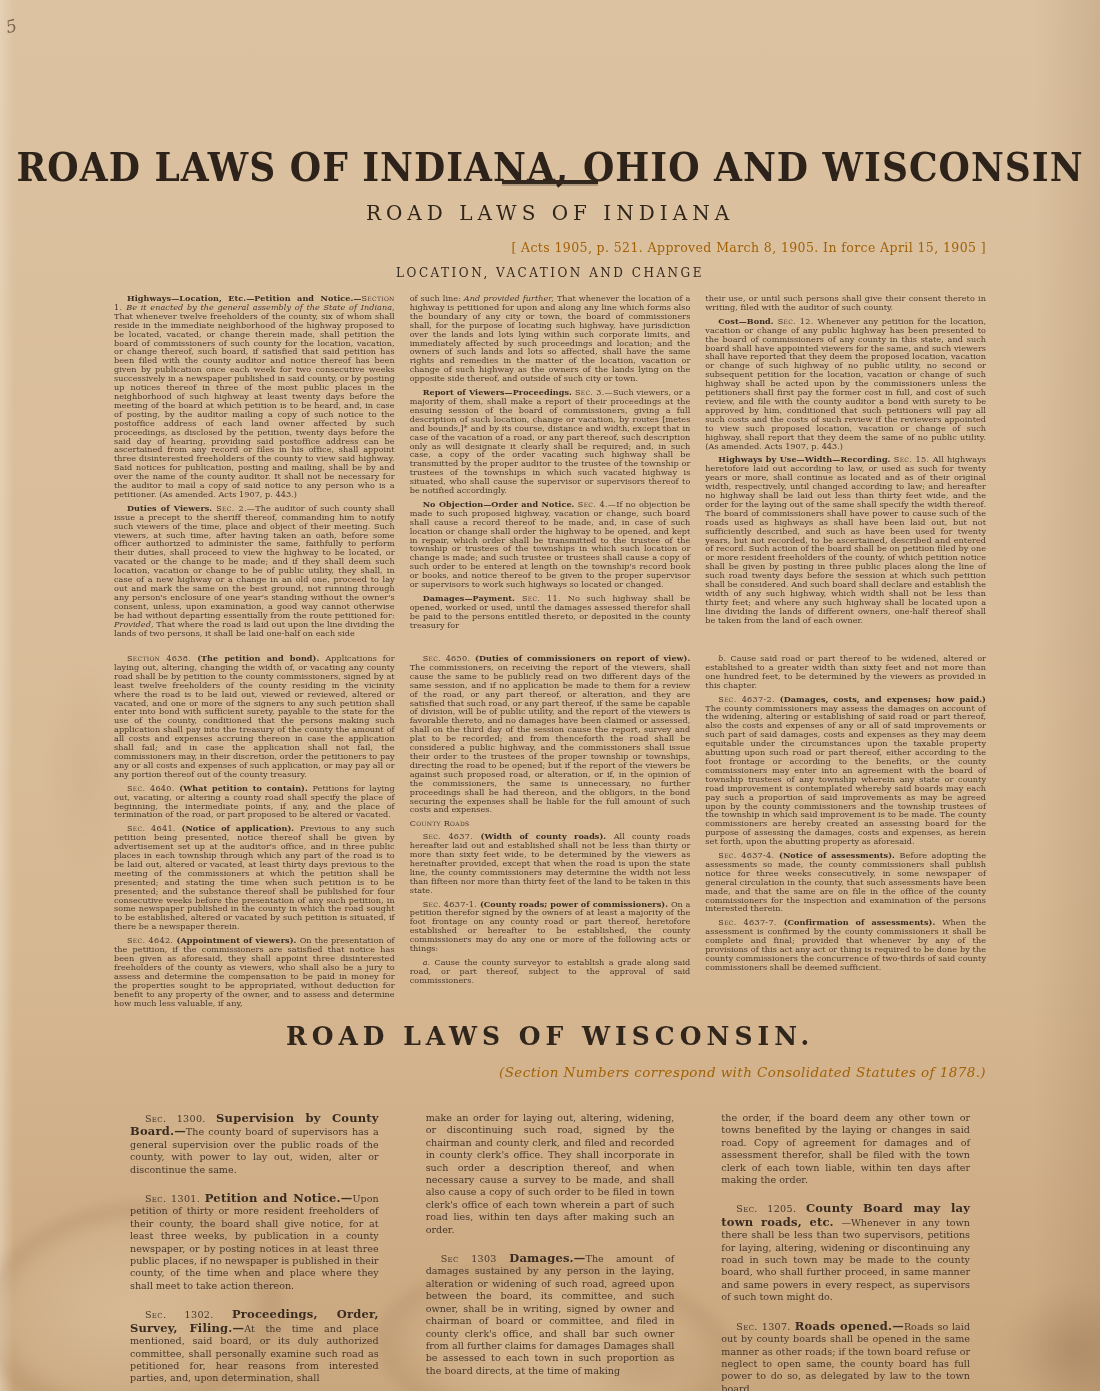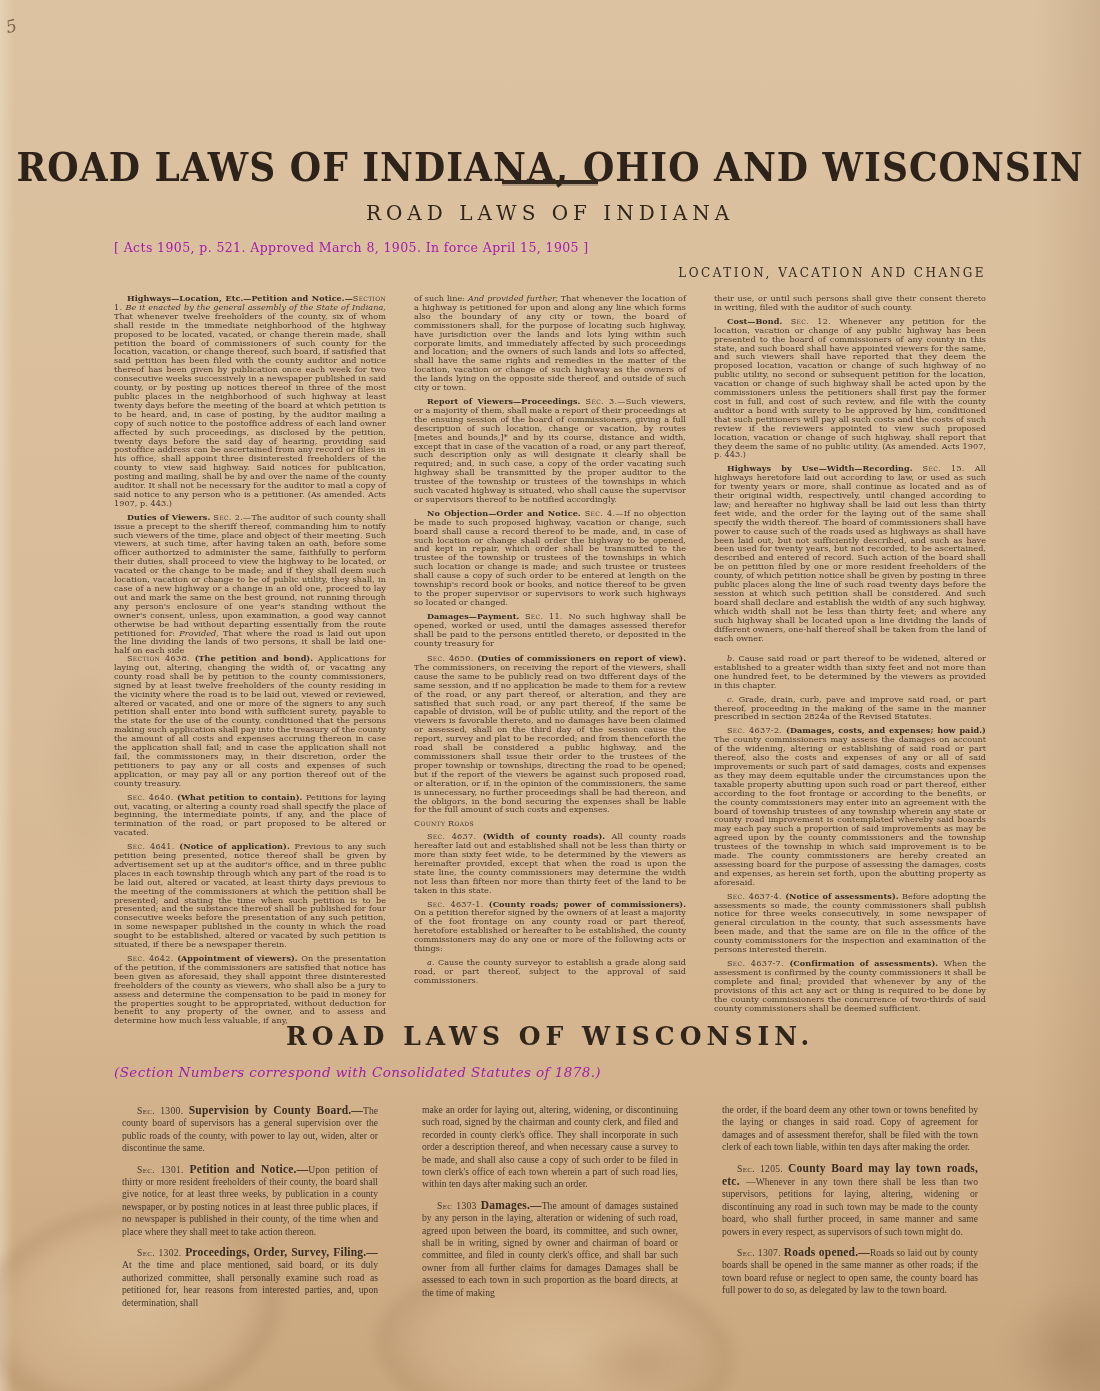--- a/index.html
+++ b/index.html
@@ -41,33 +41,33 @@
   .law-section{position:absolute;left:114px;width:872px;}
   .sec-indiana{top:201px;}
   .sec-ohio{top:640px;}
   .sec-wisconsin{top:1022px;}
 
   .sec-title{margin:0;text-align:center;font-weight:400;color:#31261c;}
   .sec-indiana .sec-title{font-size:20px;letter-spacing:5px;}
   .sec-ohio .sec-title{font-size:22px;letter-spacing:5px;}
   .sec-wisconsin .sec-title{font-size:25px;letter-spacing:5px;font-weight:700;transform:scaleY(1.05);}
 
-  .act-line{margin-top:15px;text-align:left;font-size:12.5px;color:#a21caf;letter-spacing:.4px;}
+  .act-line{margin-top:15px;text-align:right;font-size:12.5px;color:#a16207;letter-spacing:.4px;}
   .act-line:empty{display:none;}
-  .subhead{margin-top:11px;text-align:right;font-size:12px;letter-spacing:2.5px;color:#352a20;}
+  .subhead{margin-top:11px;text-align:center;font-size:12px;letter-spacing:2.5px;color:#352a20;}
   .subhead:empty{display:none;}
   .sec-wisconsin .act-line{font-size:13.5px;margin-top:13px;font-style:italic;}
 
-  .cols{display:flex;gap:28px;margin-top:14px;text-align:justify;}
+  .cols{display:flex;gap:15px;margin-top:14px;text-align:justify;}
   .sec-indiana .cols,.sec-ohio .cols{font-size:8.1px;line-height:8.9px;letter-spacing:.05px;}
   .sec-wisconsin .cols{font-size:9.6px;line-height:12.4px;margin-top:16px;}
   .col{flex:1 1 0;min-width:0;}
 
   .para{margin:0 0 5px 0;text-indent:13px;}
-  .sec-wisconsin .para{margin:8px;text-indent:15px;font-family:Liberation Serif, serif;}
+  .sec-wisconsin .para{margin:16px;text-indent:15px;}
   .para.noind{text-indent:0;}
   .para.ctr{text-align:left;text-indent:0;margin:4px 0 4px 0;}
   .para:last-child{margin-bottom:0;}
 
   .r-b{font-weight:700;color:#3a2c21;}
   .r-sc{font-variant:small-caps;letter-spacing:.3px;}
   .r-i{font-style:italic;}
   .r-p{}
   .sec-wisconsin .r-b{font-size:11.5px;letter-spacing:.2px;}
 </style>
@@ -119,21 +119,20 @@
       </div>
       <div class="col">
         <p class="para"><span class="r-sc">Sec. 4650. </span><span class="r-b">(Duties of commissioners on report of view). </span><span class="r-p">The commissioners, on receiving the report of the viewers, shall cause the same to be publicly read on two different days of the same session, and if no application be made to them for a review of the road, or any part thereof, or alteration, and they are satisfied that such road, or any part thereof, if the same be capable of division, will be of public utility, and the report of the viewers is favorable thereto, and no damages have been claimed or assessed, shall on the third day of the session cause the report, survey and plat to be recorded; and from thenceforth the road shall be considered a public highway, and the commissioners shall issue their order to the trustees of the proper township or townships, directing the road to be opened; but if the report of the viewers be against such proposed road, or alteration, or if, in the opinion of the commissioners, the same is unnecessary, no further proceedings shall be had thereon, and the obligors, in the bond securing the expenses shall be liable for the full amount of such costs and expenses.</span></p>
         <p class="para ctr"><span class="r-sc">County Roads</span></p>
         <p class="para"><span class="r-sc">Sec. 4637. </span><span class="r-b">(Width of county roads). </span><span class="r-p">All county roads hereafter laid out and established shall not be less than thirty or more than sixty feet wide, to be determined by the viewers as hereinafter provided, except that when the road is upon the state line, the county commissioners may determine the width not less than fifteen nor more than thirty feet of the land to be taken in this state.</span></p>
         <p class="para"><span class="r-sc">Sec. 4637-1. </span><span class="r-b">(County roads; power of commissioners). </span><span class="r-p">On a petition therefor signed by the owners of at least a majority of the foot frontage on any county road or part thereof, heretofore established or hereafter to be established, the county commissioners may do any one or more of the following acts or things:</span></p>
         <p class="para"><span class="r-i">a. </span><span class="r-p">Cause the county surveyor to establish a grade along said road, or part thereof, subject to the approval of said commissioners.</span></p>
       </div>
       <div class="col">
         <p class="para"><span class="r-i">b. </span><span class="r-p">Cause said road or part thereof to be widened, altered or established to a greater width than sixty feet and not more than one hundred feet, to be determined by the viewers as provided in this chapter.</span></p>
-        <p class="para"><span class="r-i">c. </span><span class="r-p">Grade, drain, curb, pave and improve said road, or part thereof, proceeding in the making of the same in the manner prescribed in section 2824a of the Revised Statutes.</span></p>
         <p class="para"><span class="r-sc">Sec. 4637-2. </span><span class="r-b">(Damages, costs, and expenses; how paid.) </span><span class="r-p">The county commissioners may assess the damages on account of the widening, altering or establishing of said road or part thereof, also the costs and expenses of any or all of said improvements or such part of said damages, costs and expenses as they may deem equitable under the circumstances upon the taxable property abutting upon such road or part thereof, either according to the foot frontage or according to the benefits, or the county commissioners may enter into an agreement with the board of township trustees of any township wherein any state or county road improvement is contemplated whereby said boards may each pay such a proportion of said improvements as may be agreed upon by the county commissioners and the township trustees of the township in which said improvement is to be made.  The county commissioners are hereby created an assessing board for the purpose of assessing the damages, costs and expenses, as herein set forth, upon the abutting property as aforesaid.</span></p>
         <p class="para"><span class="r-sc">Sec. 4637-4. </span><span class="r-b">(Notice of assessments). </span><span class="r-p">Before adopting the assessments so made, the county commissioners shall publish notice for three weeks consecutively, in some newspaper of general circulation in the county, that such assessments have been made, and that the same are on file in the office of the county commissioners for the inspection and examination of the persons interested therein.</span></p>
         <p class="para"><span class="r-sc">Sec. 4637-7. </span><span class="r-b">(Confirmation of assessments). </span><span class="r-p">When the assessment is confirmed by the county commissioners it shall be complete and final; provided that whenever by any of the provisions of this act any act or thing is required to be done by the county commissioners the concurrence of two-thirds of said county commissioners shall be deemed sufficient.</span></p>
       </div>
     </div>
 </section>
 
 <section class="law-section sec-wisconsin">
   <h2 class="sec-title">ROAD LAWS OF WISCONSIN.</h2>
   <div class="act-line">(Section Numbers correspond with Consolidated Statutes of 1878.)</div>

